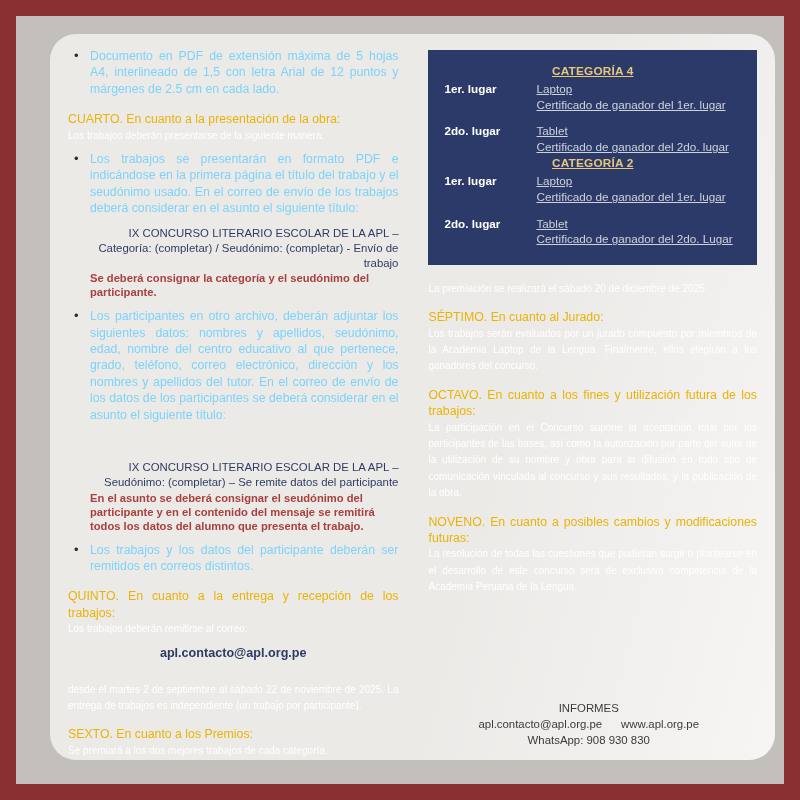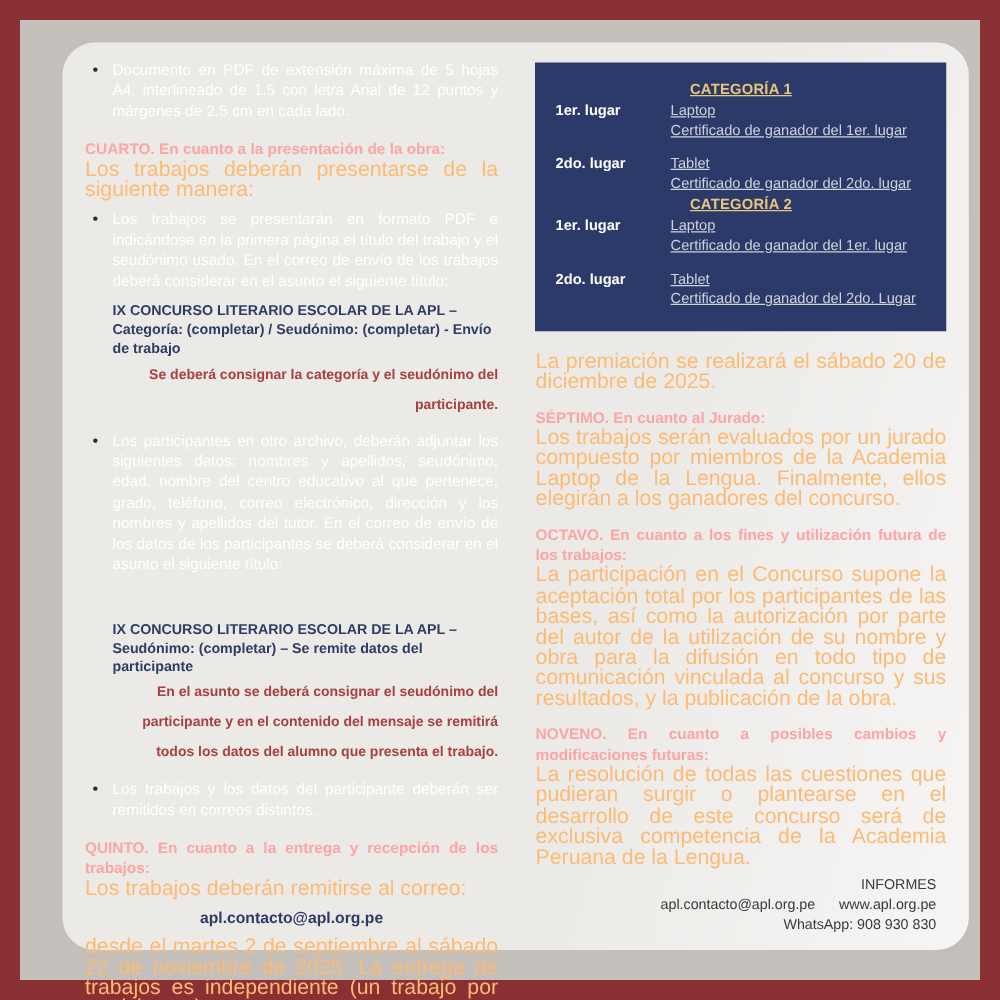--- a/index.html
+++ b/index.html
@@ -49,31 +49,31 @@
     gap: 16px;
     z-index: 3;
   }
 
   .col { width: 50%; position: relative; }
   .col-left  { padding-right: 6px; }
   .col-right { padding-left: 8px; }
 
   
   .p {
-    font-size: 17px;
+    font-size: 10px;
     line-height: 16.4px;
-    color: #fdba74;
+    color: #ffffff;
     text-align: justify;
     margin-bottom: 0;
   }
   .heading {
     font-size: 12.3px;
     line-height: 16.4px;
-    font-weight: bold;
-    color: #fca5a5;
+    font-weight: normal;
+    color: #eab308;
     text-align: justify;
   }
   .heading.nojust { text-align: left; }
 
   .bullet-row {
     display: flex;
     gap: 0;
     margin-bottom: 2px;
   }
   .bullet-dot {
@@ -82,46 +82,46 @@
     font-size: 13px;
     line-height: 16.4px;
     color: #2c2c2c;
     text-align: left;
     padding-left: 6px;
   }
   .bullet-text {
     flex: 1 1 auto;
     font-size: 12.3px;
     line-height: 16.4px;
-    color: #ffffff;
+    color: #7dd3fc;
     text-align: justify;
   }
   .bullet-text b { font-weight: normal; }
 
   .subject-navy {
     color: #2d3c65;
-    font-weight: bold;
+    font-weight: normal;
     font-size: 11.4px;
     line-height: 15.2px;
-    text-align: left;
+    text-align: right;
   }
   .subject-note {
     color: #a8403f;
     font-weight: bold;
     font-size: 11.2px;
-    line-height: 24px;
-    text-align: right;
+    line-height: 14px;
+    text-align: left;
   }
   .email-line {
     color: #2d3c65;
     font-weight: bold;
     font-size: 12.6px;
     line-height: 17px;
     text-align: center;
-    margin: 7px 0 6px 0;
+    margin: 7px 0 20px 0;
   }
   .gap-sm  { height: 7px; }
   .gap-md  { height: 12px; }
 
   
   .prize-box {
     background: #2b3a68;
     padding: 14px 16px 16px 16px;
     margin: 2px 0 16px 0;
     color: #ffffff;
@@ -159,21 +159,21 @@
 
   
   .footer {
     position: absolute;
     left: 8px; right: 8px; bottom: 2px;
     text-align: center;
     font-size: 11.4px;
     line-height: 16px;
     color: #3a3a3a;
   }
-  .footer .f-row { white-space: pre; text-align: right; }
+  .footer .f-row { white-space: pre; }
 </style>
 </head>
 <body>
 
 <div class="poster">
   <div class="gray-band"></div>
   <div class="card"></div>
 
   <div class="content">
 
@@ -240,21 +240,21 @@
       <div class="gap-md"></div>
 
       <div class="heading nojust">SEXTO. En cuanto a los Premios:</div>
       <div class="p">Se premiará a los dos mejores trabajos de cada categoría.</div>
     </div>
 
     <div class="col col-right">
 
       <div class="prize-box">
 
-        <div class="cat-title">CATEGORÍA 1</div>
+        <div class="cat-title">CATEGORÍA 4</div>
         <div class="prize-row">
           <span class="prize-place">1er. lugar</span>
           <span class="prize-items">
             <div>Laptop</div>
             <div>Certificado de ganador del 1er. lugar</div>
           </span>
         </div>
         <div class="prize-gap"></div>
         <div class="prize-row">
           <span class="prize-place">2do. lugar</span>

